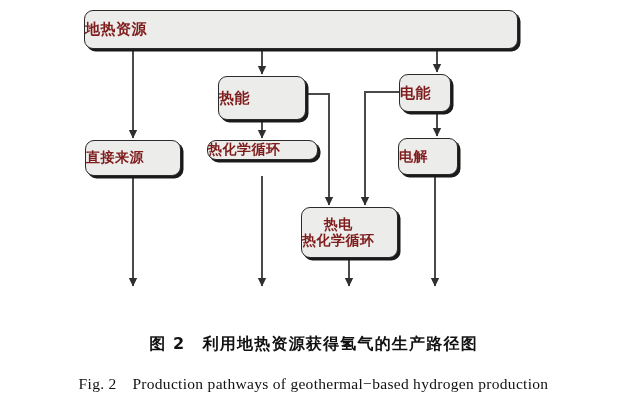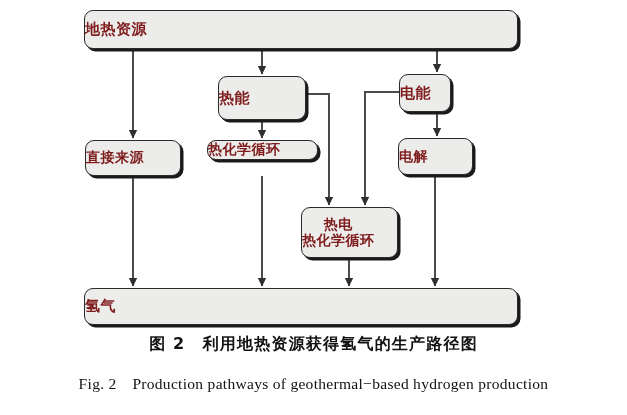--- a/index.html
+++ b/index.html
@@ -47,21 +47,21 @@
     display: block;
     white-space: pre-line;
   }
 
   
   #node-geothermal   { left: 84px;  top: 10px;  width: 434px; height: 39px;  font-size: 15px; }
   #node-thermal      { left: 218px; top: 76px;  width: 88px;  height: 44px;  font-size: 15px; }
   #node-electric     { left: 399px; top: 74px;  width: 52px;  height: 38px;  font-size: 15px; }
   #node-direct       { left: 85px;  top: 140px; width: 96px;  height: 36px;  font-size: 14px; }
   #node-thermochem   { left: 207px; top: 140px; width: 111px; height: 20px;  font-size: 14px; }
-  #node-electrolysis { left: 398px; top: 138px; width: 75px;  height: 37px;  font-size: 14px; }
+  #node-electrolysis { left: 398px; top: 138px; width: 60px;  height: 37px;  font-size: 14px; }
   #node-hybrid       { left: 301px; top: 207px; width: 97px;  height: 51px;  font-size: 14px; }
   #node-hydrogen     { left: 84px;  top: 288px; width: 434px; height: 37px;  font-size: 15px; }
 
   .caption {
     position: absolute;
     left: 0;
     width: 627px;
     text-align: center;
     color: #111111;
     user-select: none;
@@ -139,21 +139,18 @@
 
   <div class="node" id="node-electrolysis">
     <span class="node-label">电解</span>
   </div>
 
   <div class="node" id="node-hybrid">
     <span class="node-label">热电
 热化学循环</span>
   </div>
 
-  <div class="node" id="node-hydrogen">
-    <span class="node-label">氢气</span>
-  </div>
 
   <div class="caption" id="caption-cn">图 2　利用地热资源获得氢气的生产路径图</div>
 
   <div class="caption" id="caption-en">Fig. 2　Production pathways of geothermal−based hydrogen production</div>
 
 </div>
 
 </body></html>

